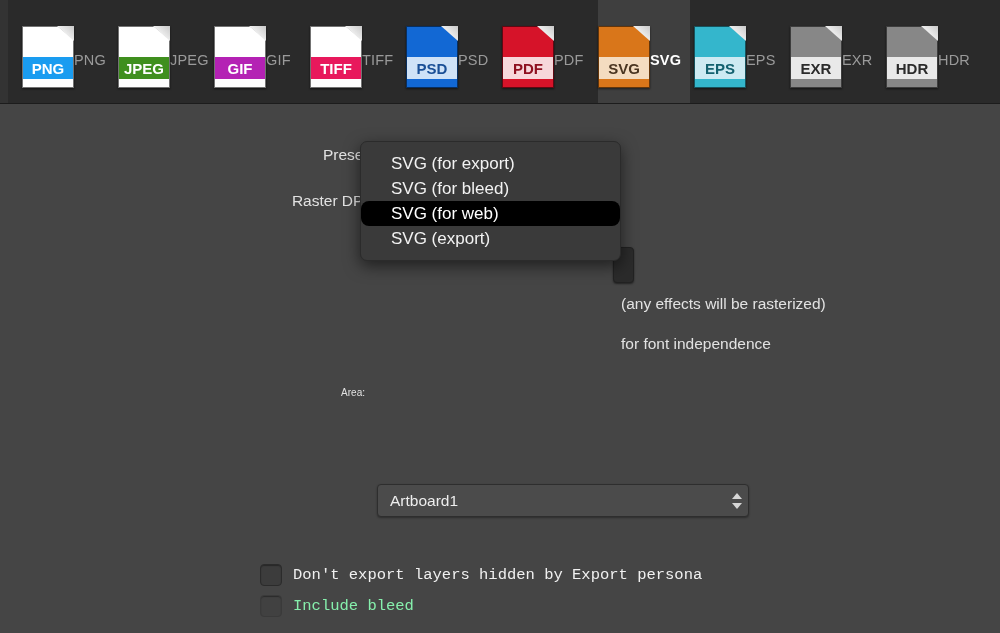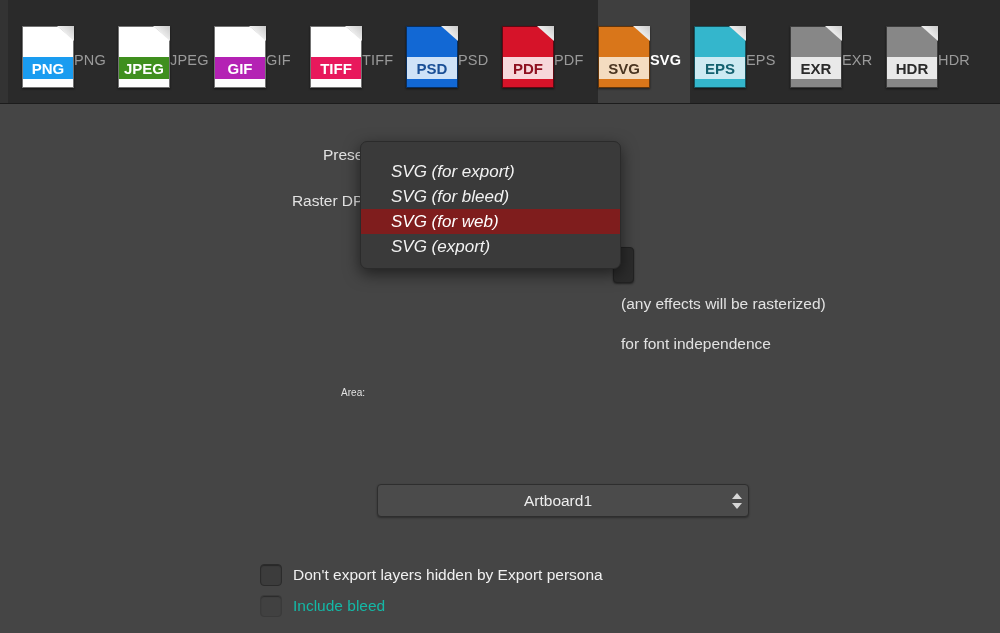--- a/index.html
+++ b/index.html
@@ -186,69 +186,69 @@
   
   #preset-popup {
     position: absolute;
     left: 360px;
     top: 141px;
     width: 261px;
     background: #3a3a3a;
     border: 1px solid #2b2b2b;
     border-radius: 7px;
     box-shadow: 0 5px 16px rgba(0,0,0,0.55);
-    padding: 17px 0 9px 0;
+    padding: 9px 0 9px 0;
     box-sizing: border-box;
     z-index: 40;
-    font-style: italic;
   }
   .popup-item {
     height: 25px;
     display: flex;
     align-items: center;
     padding-left: 30px;
     font-size: 17px;
     color: #f2f2f2;
     white-space: nowrap;
     cursor: default;
   }
   .popup-item.active {
     background: #1b72e8;
     color: #ffffff;
   }
 
   
   #area-label { position: absolute; left: 0; top: 283px; width: 365px; text-align: right; font-size: 10px; color: #e2e2e2;}
   #area-select {
-    left: 377px; top: 380px; width: 372px; height: 33px; text-align: center;
+    left: 377px; top: 380px; width: 372px; height: 33px;
   }
 
   
   .cbrow {
     position: absolute;
     display: flex;
     align-items: center;
+    font-family: Liberation Mono, monospace;
   }
   .cbox {
     width: 22px; height: 22px;
     border-radius: 4px;
     background: #3c3c3c;
     border: 1px solid #2b2b2b;
     box-shadow: inset 0 1px 1px rgba(0,0,0,0.35);
     box-sizing: border-box;
     flex: 0 0 auto;
   }
   .cbox.dim { background: #414141; border-color: #3a3a3a; }
   .cblabel {
     margin-left: 11px;
     font-size: 15.5px;
     color: #f0f0f0;
     white-space: nowrap;
   }
-  .cblabel.dim { color: #14b8a6; }
+  .cblabel.dim { color: #86efac; }
 </style>
 </head>
 <body>
 
 <div id="format-strip">
     <div class="fmt-tab">
       <div class="doc-icon">
         <div class="doc-body" style="background: rgb(255, 255, 255);"></div>
         <div class="doc-fold"></div>
         <div class="doc-band" style="background: rgb(26, 156, 240); color: rgb(255, 255, 255);">PNG</div>
@@ -361,15 +361,15 @@
   <div class="cbrow" id="cb1" style="left:260px; top:491px;">
     <span class="cbox dim"></span>
     <span class="cblabel dim">Include bleed</span>
   </div>
 
 </div>
 
 <div id="preset-popup">
     <div class="popup-item">SVG (for export)</div>
     <div class="popup-item">SVG (for bleed)</div>
-    <div class="popup-item active" style="background: #7f1d1d;">SVG (for web)</div>
+    <div class="popup-item active" style="background: #000000; border-radius: 8px;">SVG (for web)</div>
     <div class="popup-item">SVG (export)</div>
   </div>
 
 </body></html>

